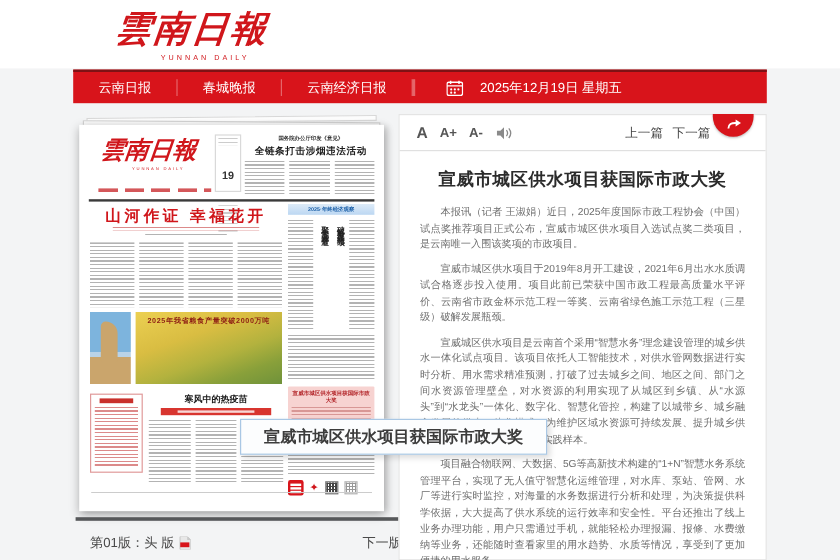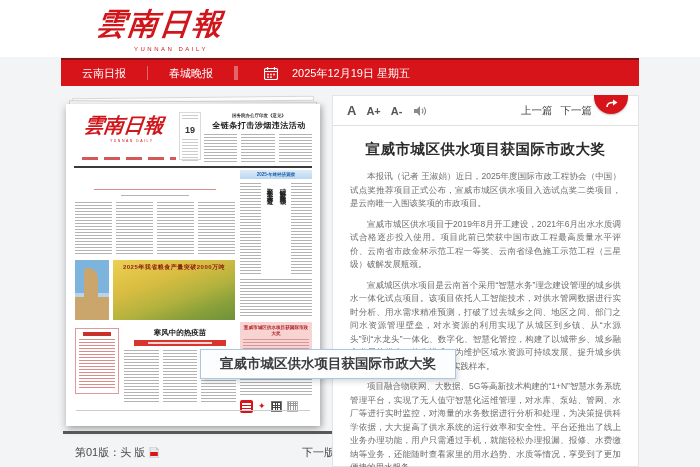--- a/index.html
+++ b/index.html
@@ -31,21 +31,21 @@
   .fl-lt { background-image:repeating-linear-gradient(#cccccc 0 1px, transparent 1px 3px); }
   .fl-red { background-image:repeating-linear-gradient(#dc8a8a 0 1px, transparent 1px 3px); }
   .fl-pink { background-image:repeating-linear-gradient(#d89795 0 1px, transparent 1px 3px); }
   .cols { display:flex; gap:4px; }
   .cols > div { flex:1; }
   .np-mast { font-family:"DejaVu Serif","Liberation Serif",serif; font-style:italic; font-weight:bold;
              font-size:20px; color:#d0161b; transform:skewX(-6deg); white-space:nowrap; }
   .np-mast-sub { font-size:3.5px; color:#d0161b; letter-spacing:1.5px; margin:0 0 0 26px; }
   .np-redrow { height:3px; background-image:repeating-linear-gradient(to right,#d4575a 0 16px, transparent 16px 22px); }
   .np-datebox { border:1px solid #d9d9d9; text-align:center; padding-top:2px; }
-  .np-dateday { font-size:9px; font-weight:bold; color:#333; margin:4px 0; }
+  .np-dateday { font-size:9px; font-weight:bold; color:#333; margin:20px 0; }
   .np-kicker { font-size:4.5px; font-weight:bold; color:#333; text-align:center; white-space:nowrap; }
   .np-toph { font-size:8px; font-weight:bold; color:#1a1a1a; text-align:center; white-space:nowrap; letter-spacing:.5px; }
   .np-rule { background:#3a3a3a; }
   .np-mainh { font-size:13px; font-weight:bold; color:#d0161b; letter-spacing:3px; text-align:center; white-space:nowrap; }
   .np-photo-rock { background:linear-gradient(to bottom,#7db4dd 0 55%,#b9d3e8 55% 62%,#caa56c 62%); }
   .np-rockshape { position:absolute; left:9px; top:8px; width:14px; height:34px; background:#caa56c; border-radius:4px 10px 2px 2px; }
   .np-photo-terrace { background:linear-gradient(160deg,#ecd052 0%,#d9bd42 35%,#b3b23e 60%,#89a03a 80%,#6f923a 100%); }
   .np-photo-h { font-size:6px; font-weight:bold; color:#8d1d14; text-align:center; padding-top:3px; letter-spacing:.5px; white-space:nowrap; }
   .np-ecoh { height:9px; background:linear-gradient(#ddebf8,#bcd7f2); font-size:4.5px; font-weight:bold; color:#1a5fa8;
              display:flex; align-items:center; justify-content:center; white-space:nowrap; }
@@ -101,20 +101,21 @@
       <div class="logo-text">雲南日報</div>
       <div class="logo-sub">YUNNAN DAILY</div>
     </div>
   </div>
 
   <div class="navbar">
     <div class="nav-item">云南日报</div>
     <div class="nav-div"></div>
     <div class="nav-item">春城晚报</div>
     <div class="nav-div"></div>
+    <div class="nav-item">云南经济日报</div>
     <div class="nav-div"></div>
     <div class="nav-div"></div>
     <div class="nav-div"></div>
     <svg class="cal-icon" viewBox="0 0 14 13">
       <rect x="0.5" y="1.5" width="13" height="11" rx="1.5" fill="none" stroke="#ffffff" stroke-width="1.2"></rect>
       <line x1="3.5" y1="0" x2="3.5" y2="3" stroke="#ffffff" stroke-width="1.2"></line>
       <line x1="10.5" y1="0" x2="10.5" y2="3" stroke="#ffffff" stroke-width="1.2"></line>
       <line x1="0.5" y1="4.5" x2="13.5" y2="4.5" stroke="#ffffff" stroke-width="1"></line>
       <circle cx="4" cy="7.5" r="0.9" fill="#fff"></circle>
         <circle cx="7" cy="7.5" r="0.9" fill="#fff"></circle>
@@ -145,20 +146,21 @@
     <div class="np np-kicker" style="left:140px;top:9px;width:106px;">国务院办公厅印发《意见》</div>
     <div class="np np-toph" style="left:138px;top:16px;width:110px;">全链条打击涉烟违法活动</div>
     <div class="np cols" style="left:138px;top:30px;width:108px;height:28px;">
       <div class="fl"></div>
         <div class="fl"></div>
         <div class="fl"></div>
     </div>
 
     <div class="np np-rule" style="left:8px;top:62px;width:238px;height:1.5px;"></div>
 
+    <div class="np np-mainh" style="left:8px;top:67px;width:162px;">山河作证 幸福花开</div>
     <div class="np fl-red" style="left:28px;top:85px;width:122px;height:2.5px;"></div>
     <div class="np fl" style="left:55px;top:91px;width:68px;height:2.5px;"></div>
     <div class="np cols" style="left:9px;top:98px;width:160px;height:54px;">
       <div class="fl"></div>
         <div class="fl"></div>
         <div class="fl"></div>
         <div class="fl"></div>
     </div>
 
     <div class="np np-photo-rock" style="left:9px;top:156px;width:34px;height:60px;">

